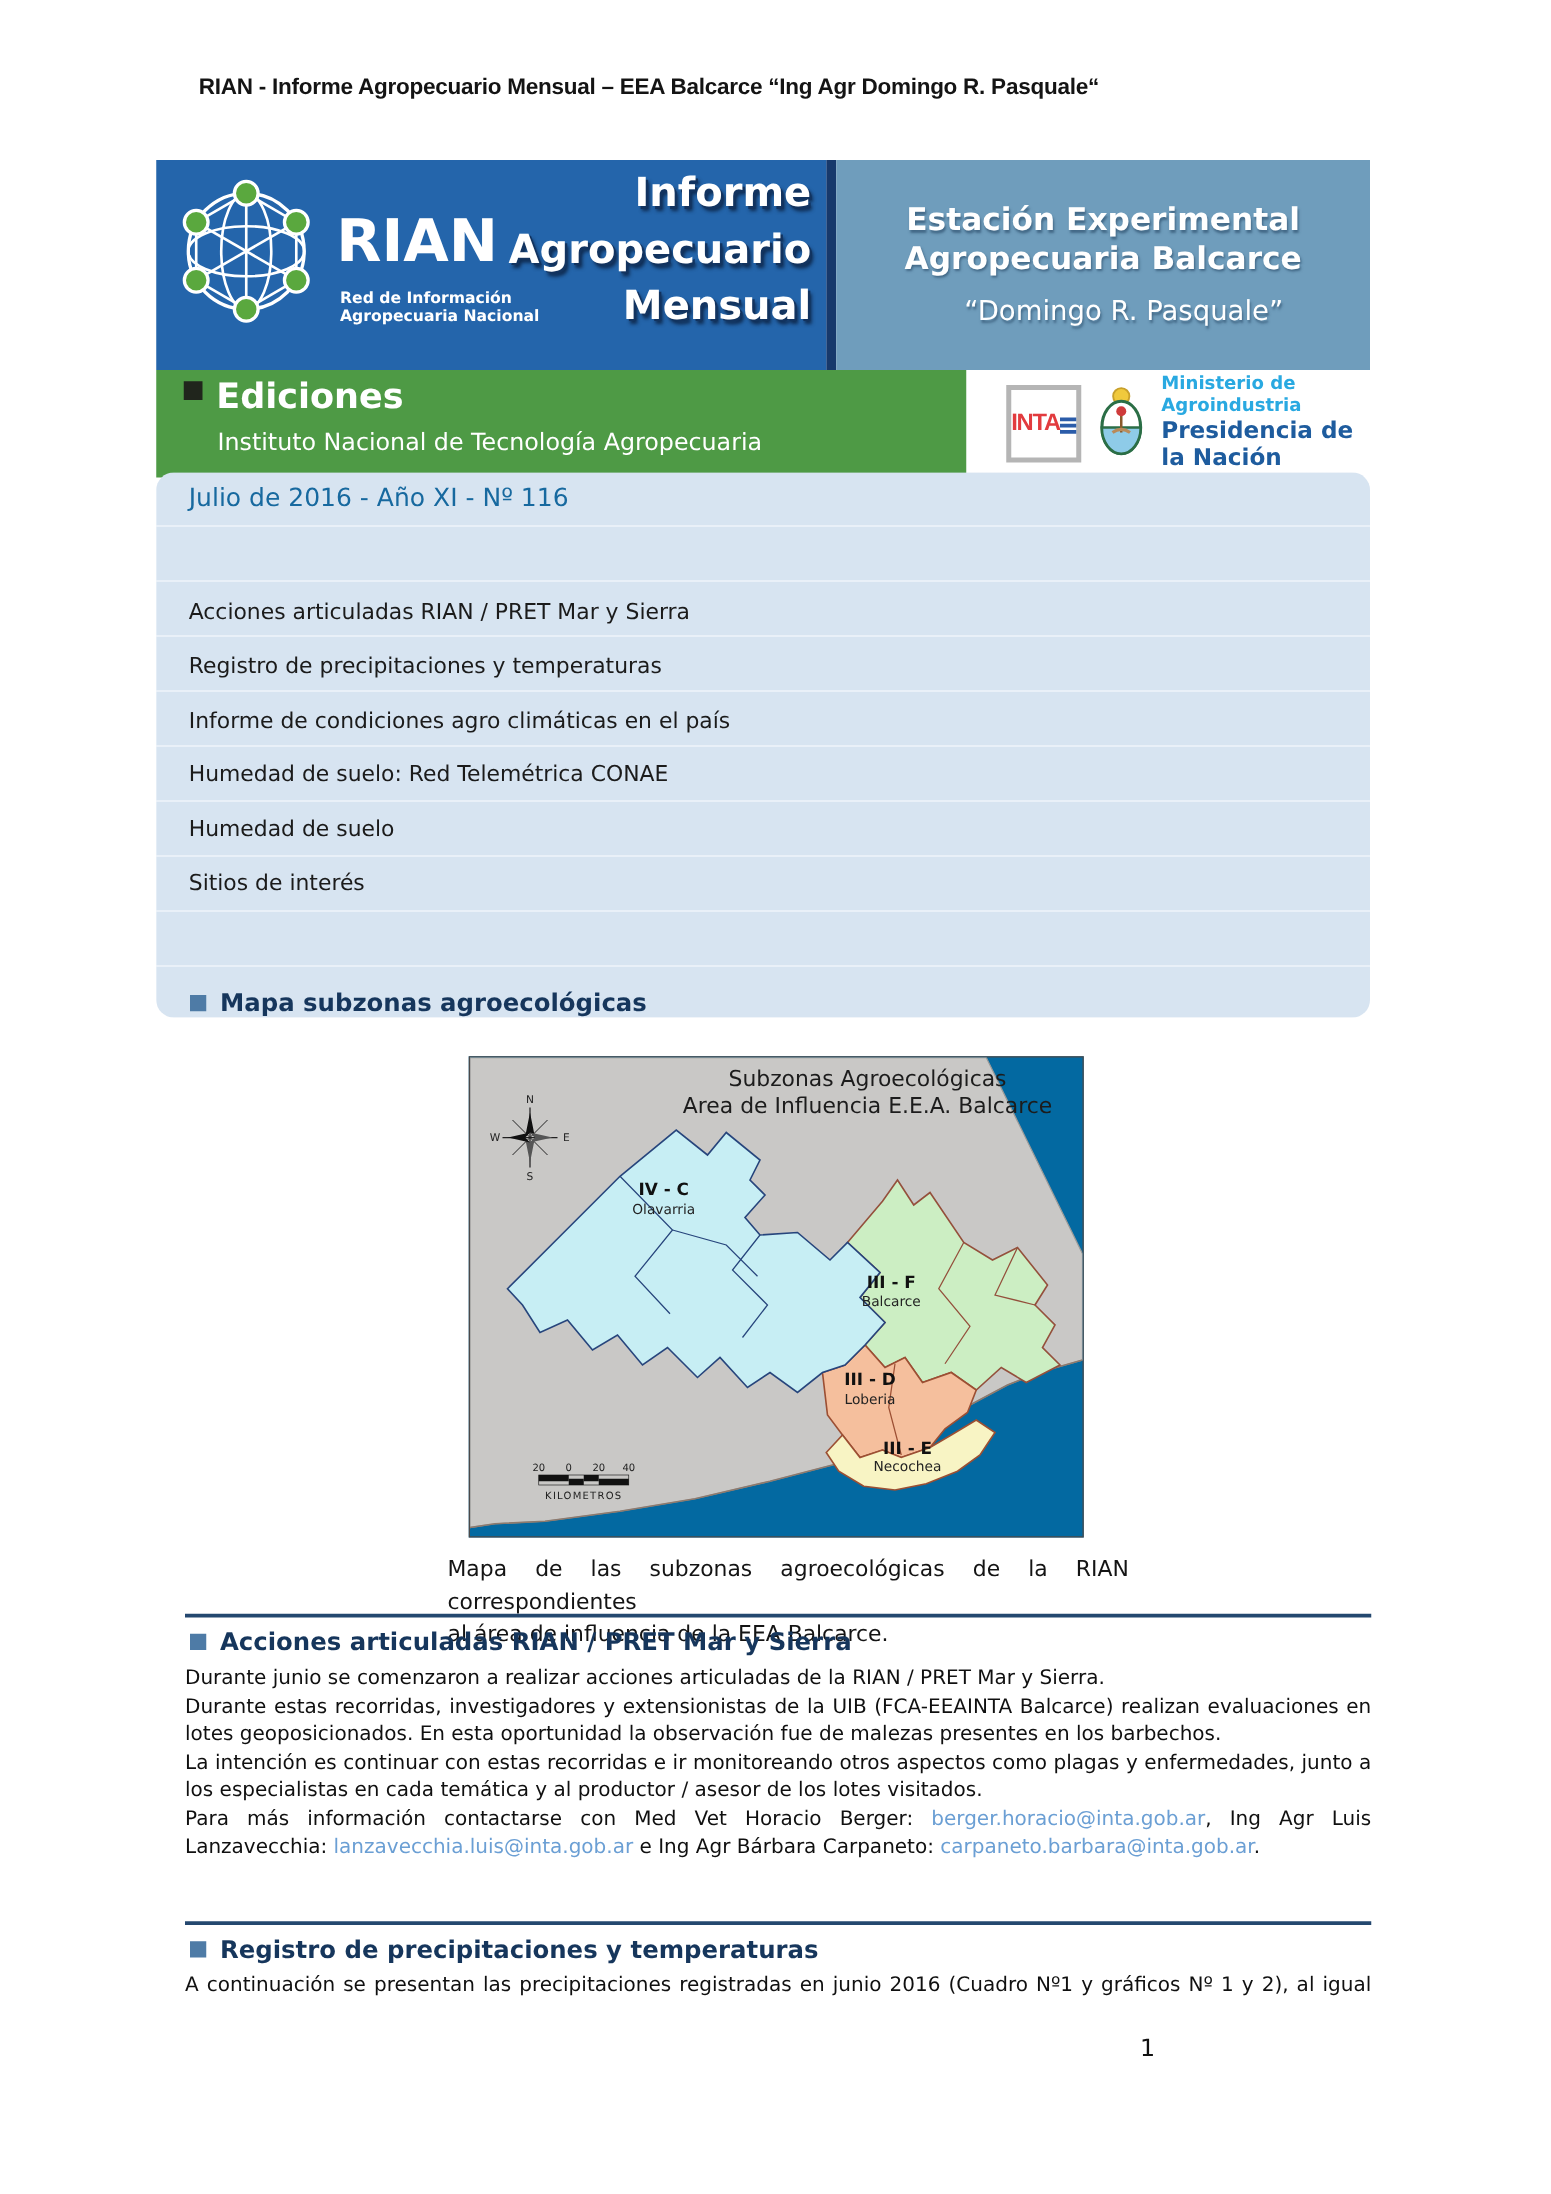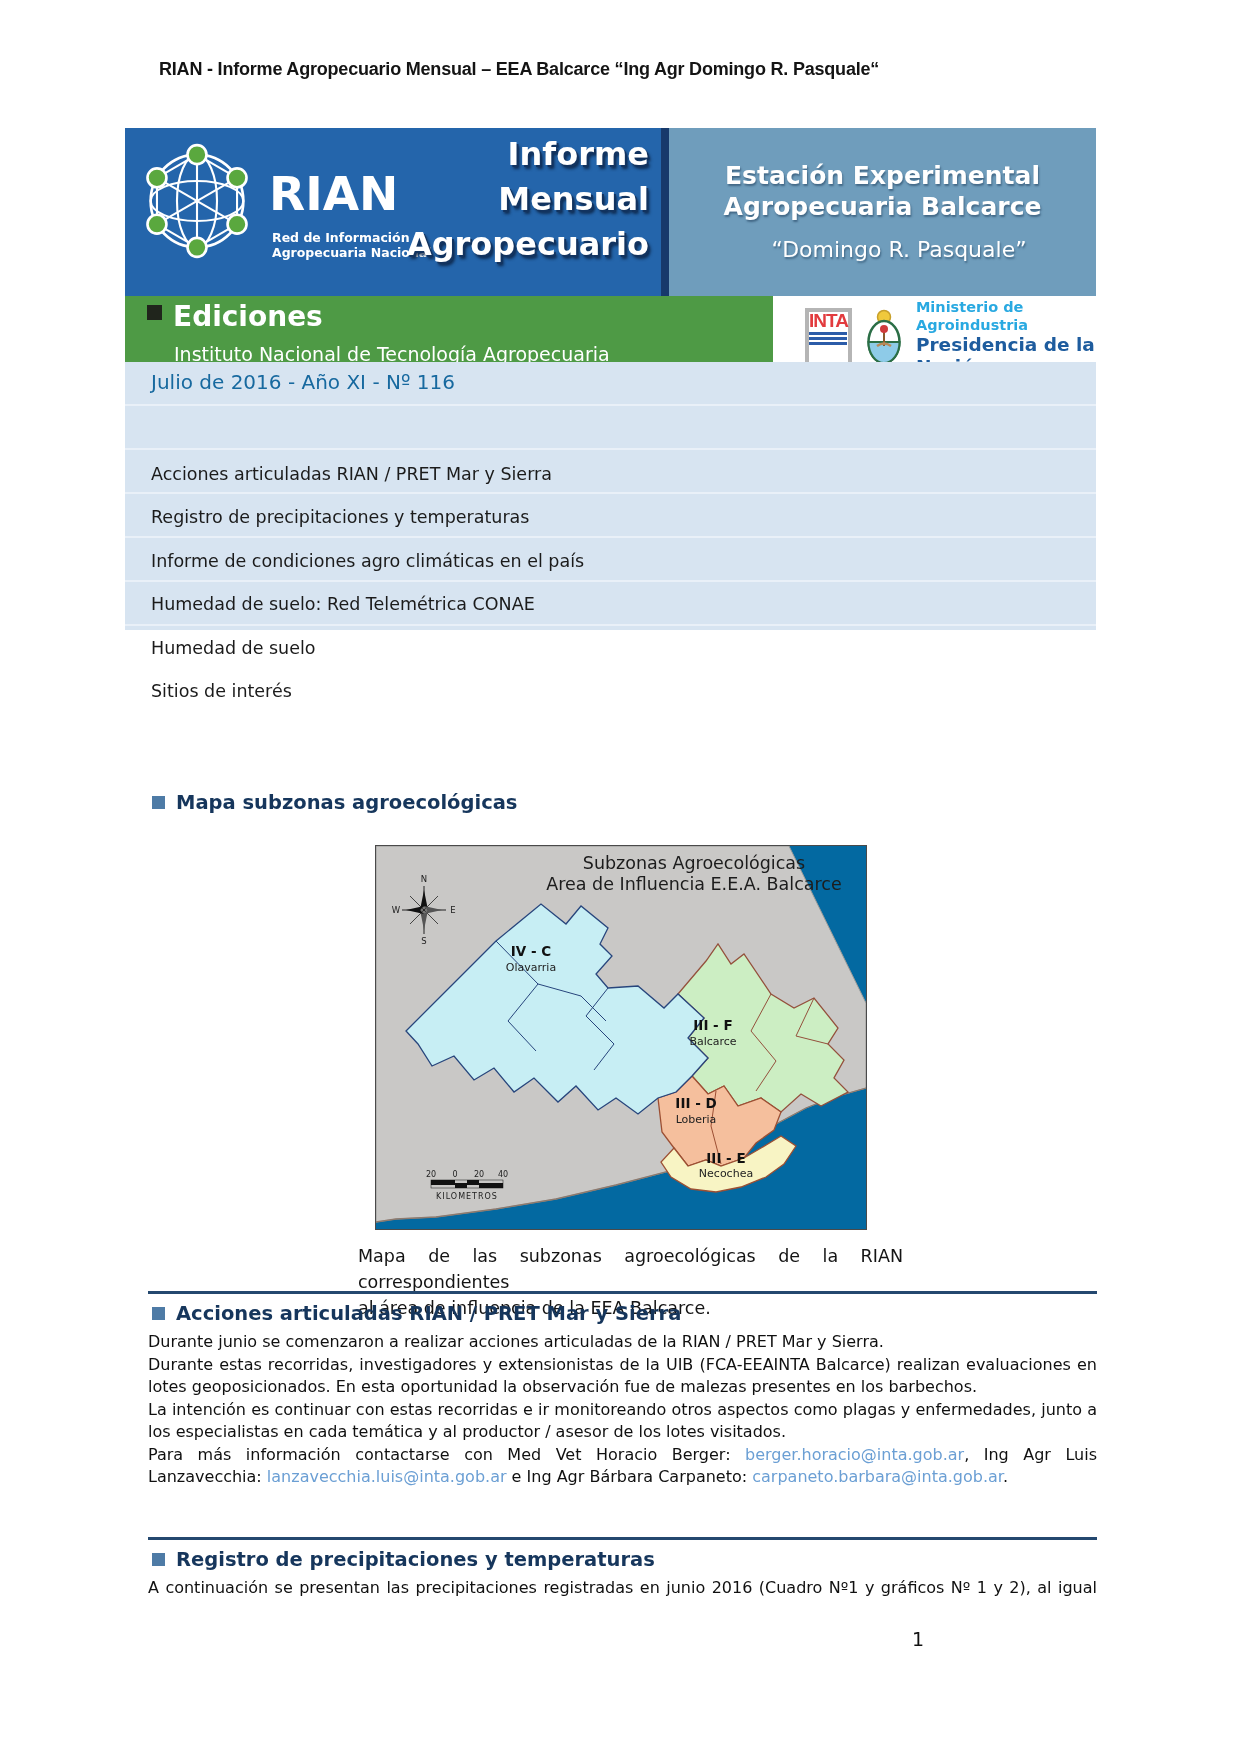--- a/index.html
+++ b/index.html
@@ -25,33 +25,33 @@
   .est-line{font-size:25px;font-weight:bold;line-height:31px;text-shadow:1px 2px 2px rgba(30,60,90,.55);}
   .est-quote{margin-top:15px;font-size:22px;font-weight:normal;text-shadow:1px 2px 2px rgba(30,60,90,.55);padding-left:33px;}
 
   
   .row2{position:absolute;left:125px;top:296px;width:971px;height:86px;display:flex;}
   .ediciones{width:648px;background:#4e9a45;color:#fff;position:relative;}
   .ed-title{position:absolute;left:22px;top:4px;font-size:28px;font-weight:bold;display:flex;align-items:center;}
   .ed-square{display:inline-block;width:15px;height:15px;background:#20251c;margin-right:11px;margin-top:-8px;}
   .ed-sub{position:absolute;left:49px;top:47px;font-size:19px;}
   .logos{flex:1;background:#ffffff;display:flex;align-items:center;padding-left:32px;gap:13px;box-sizing:border-box;}
-  .inta-box{width:52px;height:54px;border:4px solid #b5b5b5;background:#fff;display:flex;flex-direction:column;
-    align-items:center;justify-content:flex-start;}
+  .inta-box{width:52px;height:54px;border:4px solid #b5b5b5;background:#fff;display:flex;
+    align-items:center;justify-content:center;}
   .inta-text{color:#e23b3e;font-weight:bold;font-size:19px;letter-spacing:-1px;
     font-family:"Liberation Sans",sans-serif;line-height:18px;}
   .inta-stripes{width:38px;}
   .inta-stripes div{height:3px;background:#2b5ca9;margin-top:2px;}
   .ministerio{line-height:1.2;}
   .min1{color:#29a9e1;font-weight:bold;font-size:14.5px;}
   .min2{color:#1e5c9e;font-weight:bold;font-size:18.5px;}
 
   
-  .toc{position:absolute;left:125px;top:362px;width:971px;height:268px;background:#d7e4f1;
-    background-image:repeating-linear-gradient(to bottom,#d7e4f1 0 42px,#e9f0f8 42px 44px);}
+  .toc{position:absolute;left:125px;top:378px;width:971px;height:436px;background:#d7e4f1;
+    background-image:repeating-linear-gradient(to bottom,#d7e4f1 0 42px,#e9f0f8 42px 44px);border-radius:14px;}
   .toc-issue{position:absolute;left:26px;top:8px;color:#17699f;font-size:20px;}
   .toc-items{position:absolute;left:26px;top:102px;}
   .toc-item{height:43.4px;font-size:17.5px;color:#1b1b1b;}
 
   
   .section-heading{position:absolute;display:flex;align-items:center;color:#16365c;
     font-weight:bold;font-size:19.5px;}
   .bullet{width:13px;height:13px;background:#4e7ba6;margin-right:11px;flex:0 0 auto;}
 
   
@@ -105,22 +105,22 @@
           </g>
         </svg>
       </div>
       <div class="rian-word">RIAN</div>
       <div class="rian-tagline">
         <div>Red de Información</div>
         <div>Agropecuaria Nacional</div>
       </div>
       <div class="banner-title">
         <div>Informe</div>
+        <div>Agropecuario</div>
         <div>Mensual</div>
-        <div>Agropecuario</div>
       </div>
     </div>
     <div class="banner-divider"></div>
     <div class="banner-right">
       <div class="est-line">Estación Experimental</div>
       <div class="est-line">Agropecuaria Balcarce</div>
       <div class="est-quote">“Domingo R. Pasquale”</div>
     </div>
   </div>
 

